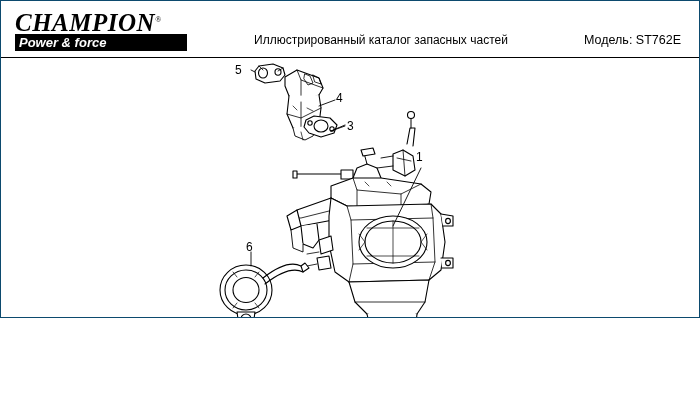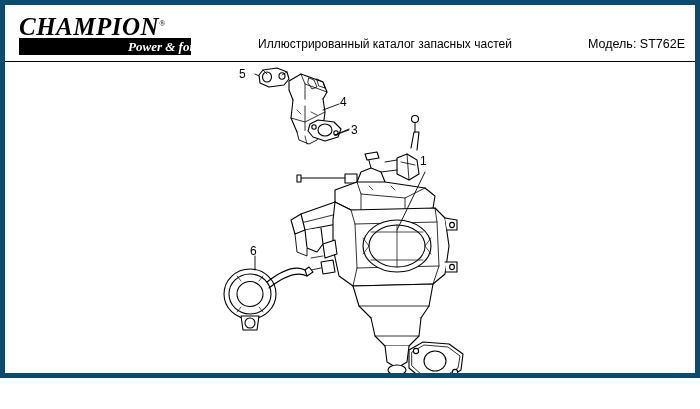--- a/index.html
+++ b/index.html
@@ -6,23 +6,23 @@
     margin: 0;
     padding: 0;
     background: #ffffff;
   }
   body {
     font-family: "Liberation Sans", sans-serif;
   }
   .page {
     position: relative;
     width: 700px;
-    height: 378px;
+    height: 318px;
     background: #ffffff;
-    border: 5px solid #0c4a6e;
+    border: 1px solid #0c4a6e;
     box-sizing: border-box;
     overflow: hidden;
   }
   
   .header {
     position: absolute;
     left: 0;
     top: 0;
     width: 700px;
     height: 56px;
@@ -62,28 +62,28 @@
   .brand-bar {
     position: absolute;
     left: 0;
     top: 27px;
     width: 172px;
     height: 17px;
     background: #000000;
   }
   .brand-tagline {
     position: absolute;
-    left: 15px;
+    left: 4px;
     top: 27px;
     width: 172px;
     height: 17px;
     line-height: 17px;
-    text-align: right;
+    text-align: left;
     color: #ffffff;
-    font-family: Liberation Serif, serif;
+    font-family: Liberation Sans, sans-serif;
     font-style: italic;
     font-weight: bold;
     font-size: 13px;
     white-space: nowrap;
   }
   .header-title {
     position: absolute;
     left: 200px;
     top: 32px;
     width: 360px;

